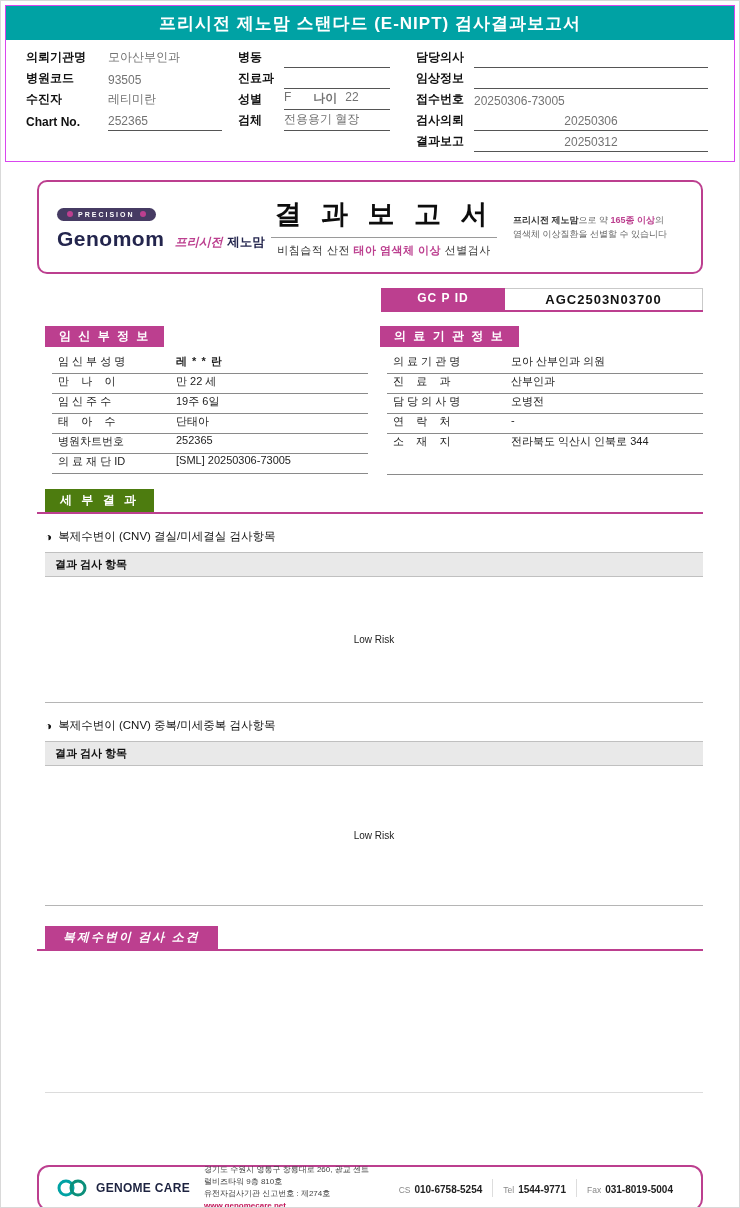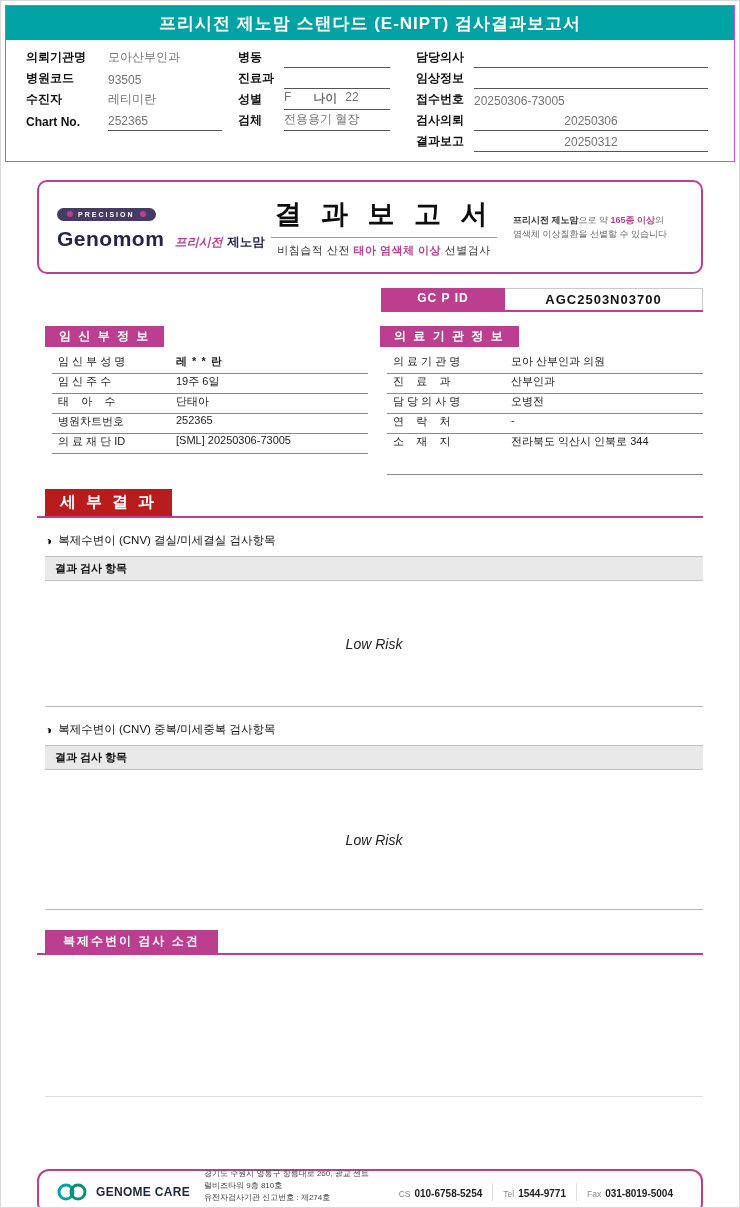--- a/index.html
+++ b/index.html
@@ -77,37 +77,37 @@
     font-size:12px; letter-spacing:2px; padding:2px 14px; margin-bottom:7px;
   }
   .trow { display:flex; align-items:flex-start; min-height:20px; border-bottom:1px solid #8a8a8a; font-size:11px;margin-left:7px; }
   .trow.tall { min-height:41px; }
   .tlabel { width:118px; padding-left:6px; color:#222; flex-shrink:0; white-space:pre; }
   .tvalue { flex:1; padding-left:6px; color:#222; }
   .tvalue.bold { font-weight:bold; letter-spacing:1px; }
   
   .sec-row { margin-top:14px; padding-left:8px; border-bottom:2px solid #BC3F8F; }
   .sec-badge {
-    display:inline-block; background:#b91c1c; color:#fff; font-weight:bold;
-    font-size:16px; letter-spacing:3px; padding:3px 15px;font-family:Liberation Serif, serif;
+    display:inline-block; background:#4d7c0f; color:#fff; font-weight:bold;
+    font-size:12px; letter-spacing:3px; padding:3px 15px;
   }
   .cnv-head { margin:15px 0 8px 8px; font-size:11.5px; color:#111; display:flex; align-items:center; gap:6px; }
   .cnv-bullet { font-size:12px; color:#111; }
   .gray-bar {
     margin-left:8px; background:#e9e9e9; border-top:1px solid #c0c0c0;
     border-bottom:1px solid #c0c0c0; font-weight:bold; font-size:11px; padding:4px 10px; color:#111;
   }
   .result-area {
     margin-left:8px; display:flex; align-items:center; justify-content:center;
-    font-size:14px; color:#222; border-bottom:1px solid #b5b5b5;font-style:italic;
+    font-size:10px; color:#222; border-bottom:1px solid #b5b5b5;
   }
   .result-area.a1 { height:126px; }
   .result-area.a2 { height:140px; }
   
-  .findings-row { margin-top:20px; padding-left:8px; border-bottom:2px solid #BC3F8F; }
+  .findings-row { margin-top:20px; padding-left:8px; border-bottom:2px solid #BC3F8F;font-style:italic; }
   .findings-badge {
     display:inline-block; background:#BC3F8F; color:#fff; font-weight:bold;
     font-size:12px; letter-spacing:2px; padding:3px 18px;
   }
   .findings-space { height:142px; margin-left:8px; border-bottom:1px solid #dcdcdc; }
   
   .footer-card {
     margin-top:72px; height:46px; border:2px solid #BC3F8F; border-radius:12px;
     display:flex; align-items:center; padding:0 18px; gap:14px;
   }
@@ -229,20 +229,24 @@
   </div>
 
   <div class="tables">
     <div class="itable">
       <div class="ttl-badge">임 신 부 정 보</div>
       <div class="trow">
         <span class="tlabel">임 신 부 성 명</span>
         <span class="tvalue bold">레 * * 란</span>
       </div>
       <div class="trow">
+        <span class="tlabel">만    나    이</span>
+        <span class="tvalue">만 22 세</span>
+      </div>
+      <div class="trow">
         <span class="tlabel">임 신 주 수</span>
         <span class="tvalue">19주 6일</span>
       </div>
       <div class="trow">
         <span class="tlabel">태    아    수</span>
         <span class="tvalue">단태아</span>
       </div>
       <div class="trow">
         <span class="tlabel">병원차트번호</span>
         <span class="tvalue">252365</span>

